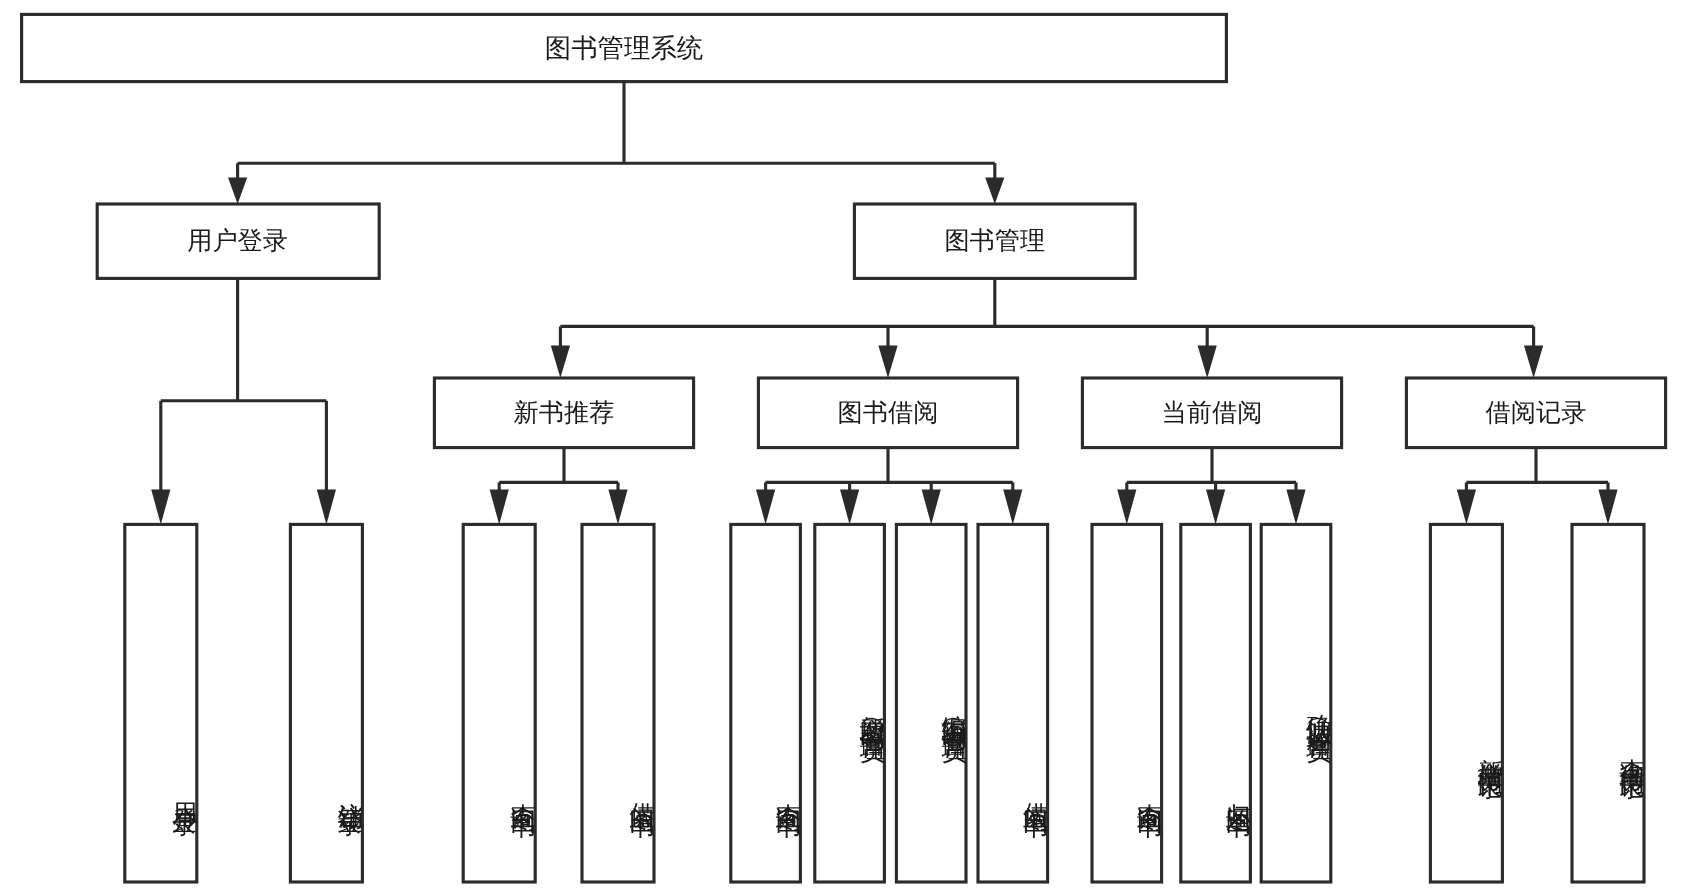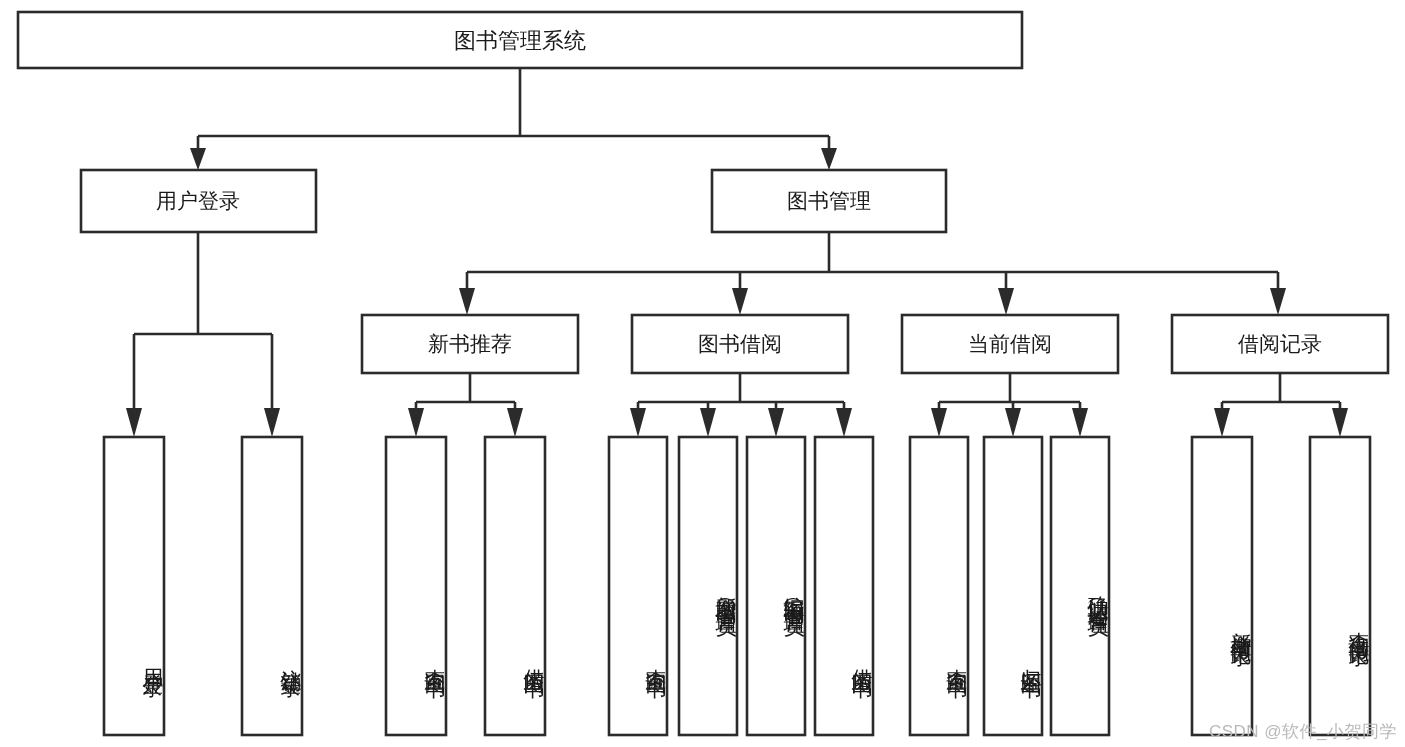--- a/index.html
+++ b/index.html
@@ -212,15 +212,14 @@
   <div class="leaf-label" style="left:609px;  top:437px; width:58px; height:298px; padding-top:72px;">查询图书</div>
   <div class="leaf-label" style="left:679px;  top:437px; width:58px; height:298px; padding-top:6px;">新增图书（管理员）</div>
   <div class="leaf-label" style="left:747px;  top:437px; width:58px; height:298px; padding-top:6px;">编辑图书（管理员）</div>
   <div class="leaf-label" style="left:815px;  top:437px; width:58px; height:298px; padding-top:72px;">借阅图书</div>
   <div class="leaf-label" style="left:910px;  top:437px; width:58px; height:298px; padding-top:72px;">查询图书</div>
   <div class="leaf-label" style="left:984px;  top:437px; width:58px; height:298px; padding-top:72px;">归还图书</div>
   <div class="leaf-label" style="left:1051px; top:437px; width:58px; height:298px; padding-top:6px;">确认归还（管理员）</div>
   <div class="leaf-label" style="left:1192px; top:437px; width:60px; height:298px; padding-top:38px;">新增借阅记录</div>
   <div class="leaf-label" style="left:1310px; top:437px; width:60px; height:298px; padding-top:38px;">查询借阅记录</div>
 
-  <div class="watermark">CSDN @软件_小贺同学</div>
 
 </div>
 
 </body></html>

